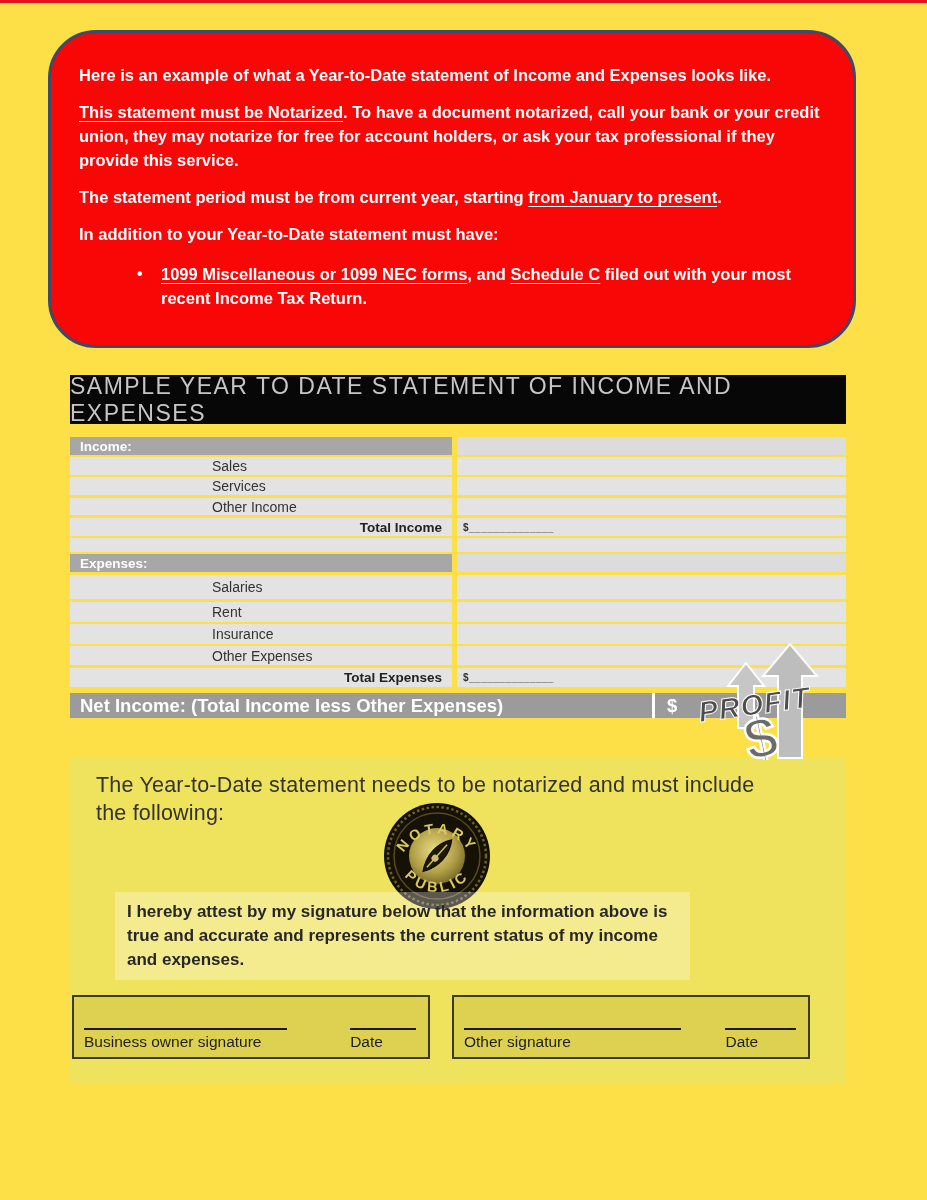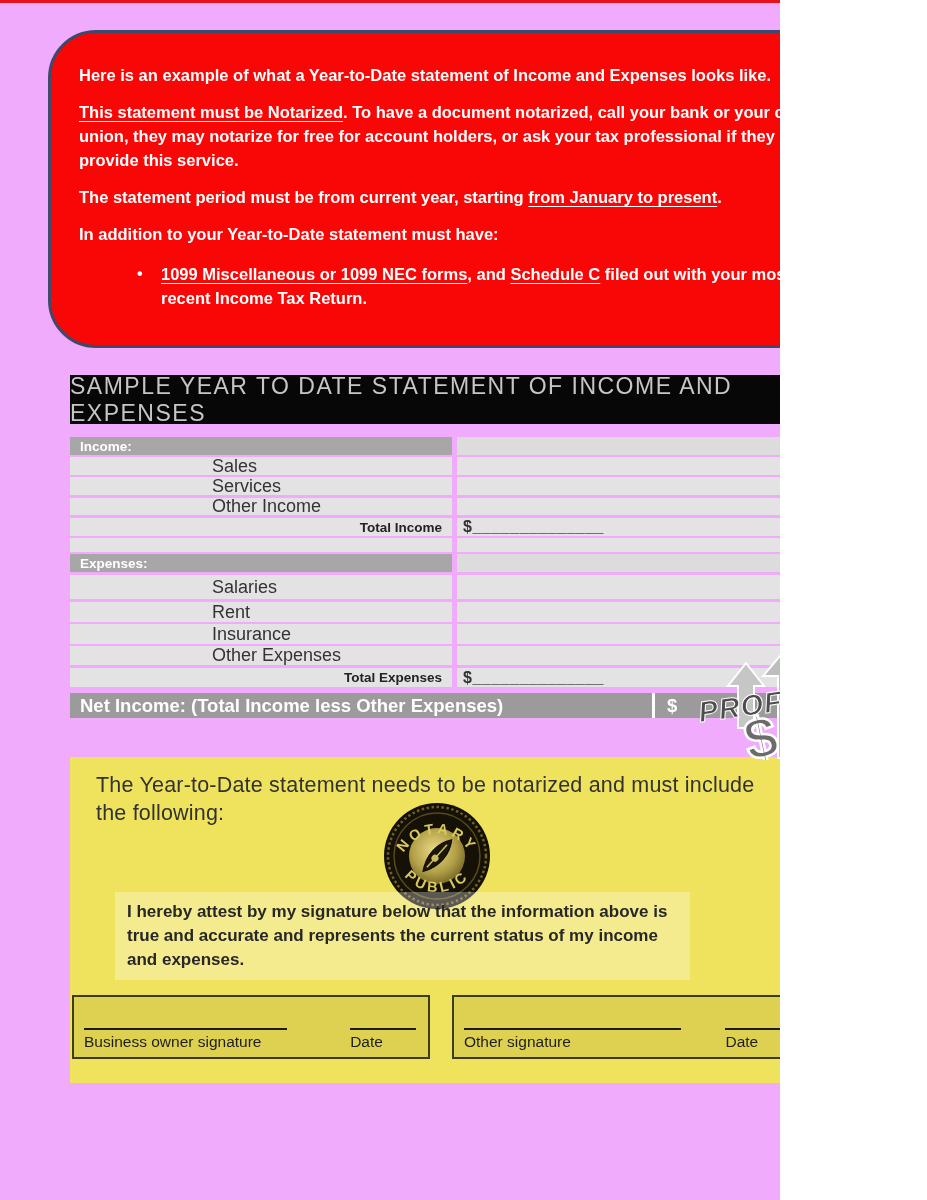--- a/index.html
+++ b/index.html
@@ -1,17 +1,17 @@
 <!DOCTYPE html>
 <html><head>
 <meta charset="utf-8">
 <style>
   * { margin:0; padding:0; box-sizing:border-box; }
   body { background:#ffffff; font-family:"Liberation Sans", sans-serif; }
-  #page { position:relative; width:780px; height:1200px; background:#f0abfc; overflow:hidden; }
+  #page { position:relative; width:927px; height:1200px; background:#fde047; overflow:hidden; }
 
   
   .top-line { position:absolute; left:0; top:0; width:100%; height:3px; background:#e8101c; }
 
   
   .notice-box {
     position:absolute; left:48px; top:30px; width:808px; height:318px;
     background:#f90606; border:3px solid #3d4a6b; border-radius:48px;
     padding:30px 28px 20px 28px; color:#ffffff; font-weight:bold;
     font-size:16.5px; line-height:24px;
@@ -41,24 +41,24 @@
   .period-value { font-size:13px; }
 
   .t-row { display:flex; }
   .cell-l { width:382px; }
   .gap { width:5px; }
   .cell-r { flex:1; }
   .sec-bar { background:#a7a7a7; color:#ffffff; font-weight:bold; font-size:13.5px;
              display:flex; align-items:center; padding-left:10px; }
   .sec-side { background:#dcdcdc; }
   .row-grey { background:#e3e3e3; }
-  .row-label { display:flex; align-items:center; padding-left:142px; font-size:18px; color:#333333; }
+  .row-label { display:flex; align-items:center; padding-left:142px; font-size:14px; color:#333333; }
   .total-label { display:flex; align-items:center; justify-content:flex-end; padding-right:10px;
                  font-size:13.5px; font-weight:bold; color:#222222; }
-  .blank-cell { display:flex; align-items:center; padding-left:6px; font-size:16px;
+  .blank-cell { display:flex; align-items:center; padding-left:6px; font-size:10px;
                 font-weight:bold; color:#333333; letter-spacing:0.5px; }
 
   .net-bar { display:flex; height:25px; margin-top:6px; background:#9b9b9b; color:#ffffff;
              font-weight:bold; align-items:center; }
   .net-label { width:582px; padding-left:10px; font-size:18.5px; }
   .net-div { width:3px; align-self:stretch; background:#ffffff; }
   .net-cur { padding-left:12px; font-size:18.5px; }
 
   
   .profit-svg { position:absolute; left:686px; top:628px; z-index:6; }

